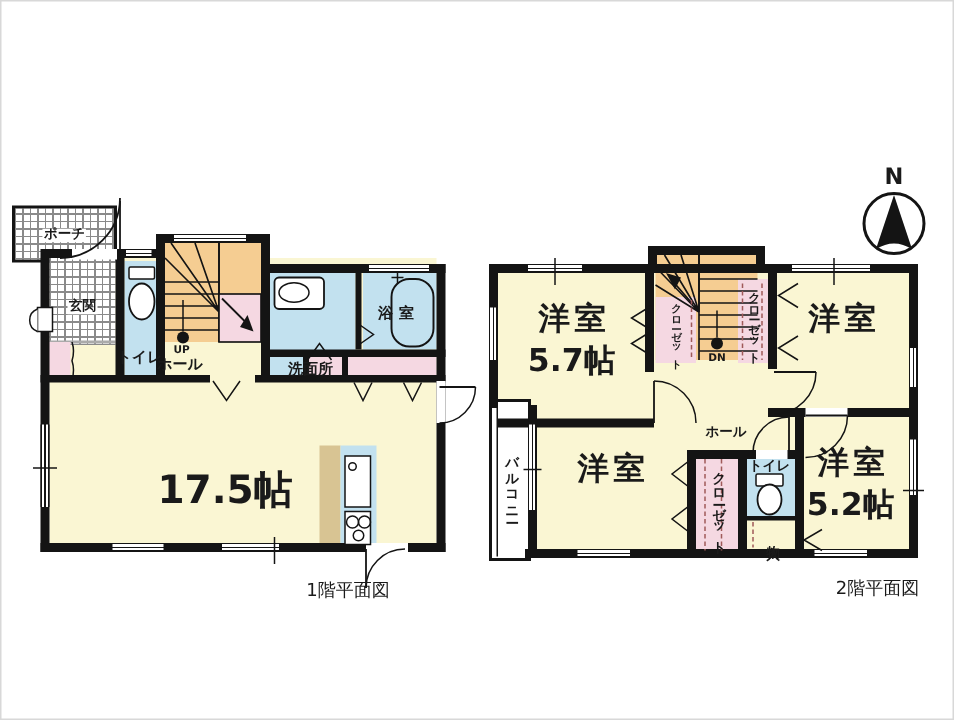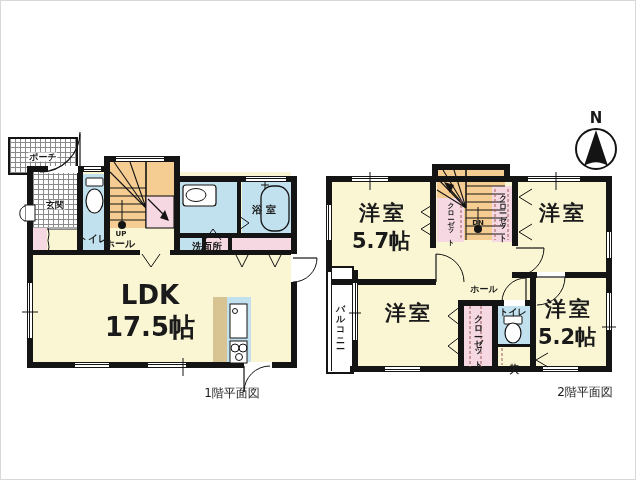--- a/index.html
+++ b/index.html
@@ -232,34 +232,33 @@
     </g>
   </svg>
 
   <div class="lbl f9 chip" style="left:43px;top:157px;">ポーチ</div>
   <div class="lbl f9 chip" style="left:55px;top:205px;">玄関</div>
   <div class="lbl f10" style="left:93px;top:239px;">トイレ</div>
   <div class="lbl f7" style="left:121px;top:234px;">UP</div>
   <div class="lbl f10" style="left:120px;top:244px;">ホール</div>
   <div class="lbl f10" style="left:207px;top:227px;margin-top:20px;">洗面所</div>
   <div class="lbl f10 ls4" style="left:266px;top:210px;">浴室</div>
-  <div class="lbl f26" style="left:150px;top:295px;">LDK</div>
   <div class="lbl f26" style="left:150px;top:327px;">17.5帖</div>
   <div class="lbl f12" style="left:232px;top:393px;">1階平面図</div>
 
   <div class="lbl f21 rm" style="left:383px;top:213px;">洋室</div>
   <div class="lbl f21" style="left:381px;top:241px;">5.7帖</div>
   <div class="lbl f21 rm" style="left:563px;top:213px;">洋室</div>
   <div class="lbl f21 rm" style="left:409px;top:313px;">洋室</div>
   <div class="lbl f21 rm" style="left:569px;top:309px;">洋室</div>
   <div class="lbl f21" style="left:567px;top:337px;">5.2帖</div>
   <div class="lbl f7 vert" style="left:450px;top:220px;">クローゼット</div>
   <div class="lbl f8 vert" style="left:502px;top:214px;">クローゼット</div>
   <div class="lbl f9 vert" style="left:478px;top:337px;">クローゼット</div>
   <div class="lbl f9" style="left:513px;top:312px;">トイレ</div>
   <div class="lbl f9 vert" style="left:514px;top:357px;">物入</div>
   <div class="lbl f9" style="left:484px;top:289px;">ホール</div>
   <div class="lbl f9 vert" style="left:340px;top:321px;">バルコニー</div>
-  <div class="lbl f7" style="left:478px;top:223px;">DN</div>
+  <div class="lbl f7" style="left:478px;top:239px;">DN</div>
   <div class="lbl f12" style="left:585px;top:392px;">2階平面図</div>
 
   <div class="lbl f15" style="left:596px;top:118px;">N</div>
 </div>
 
 </body></html>

